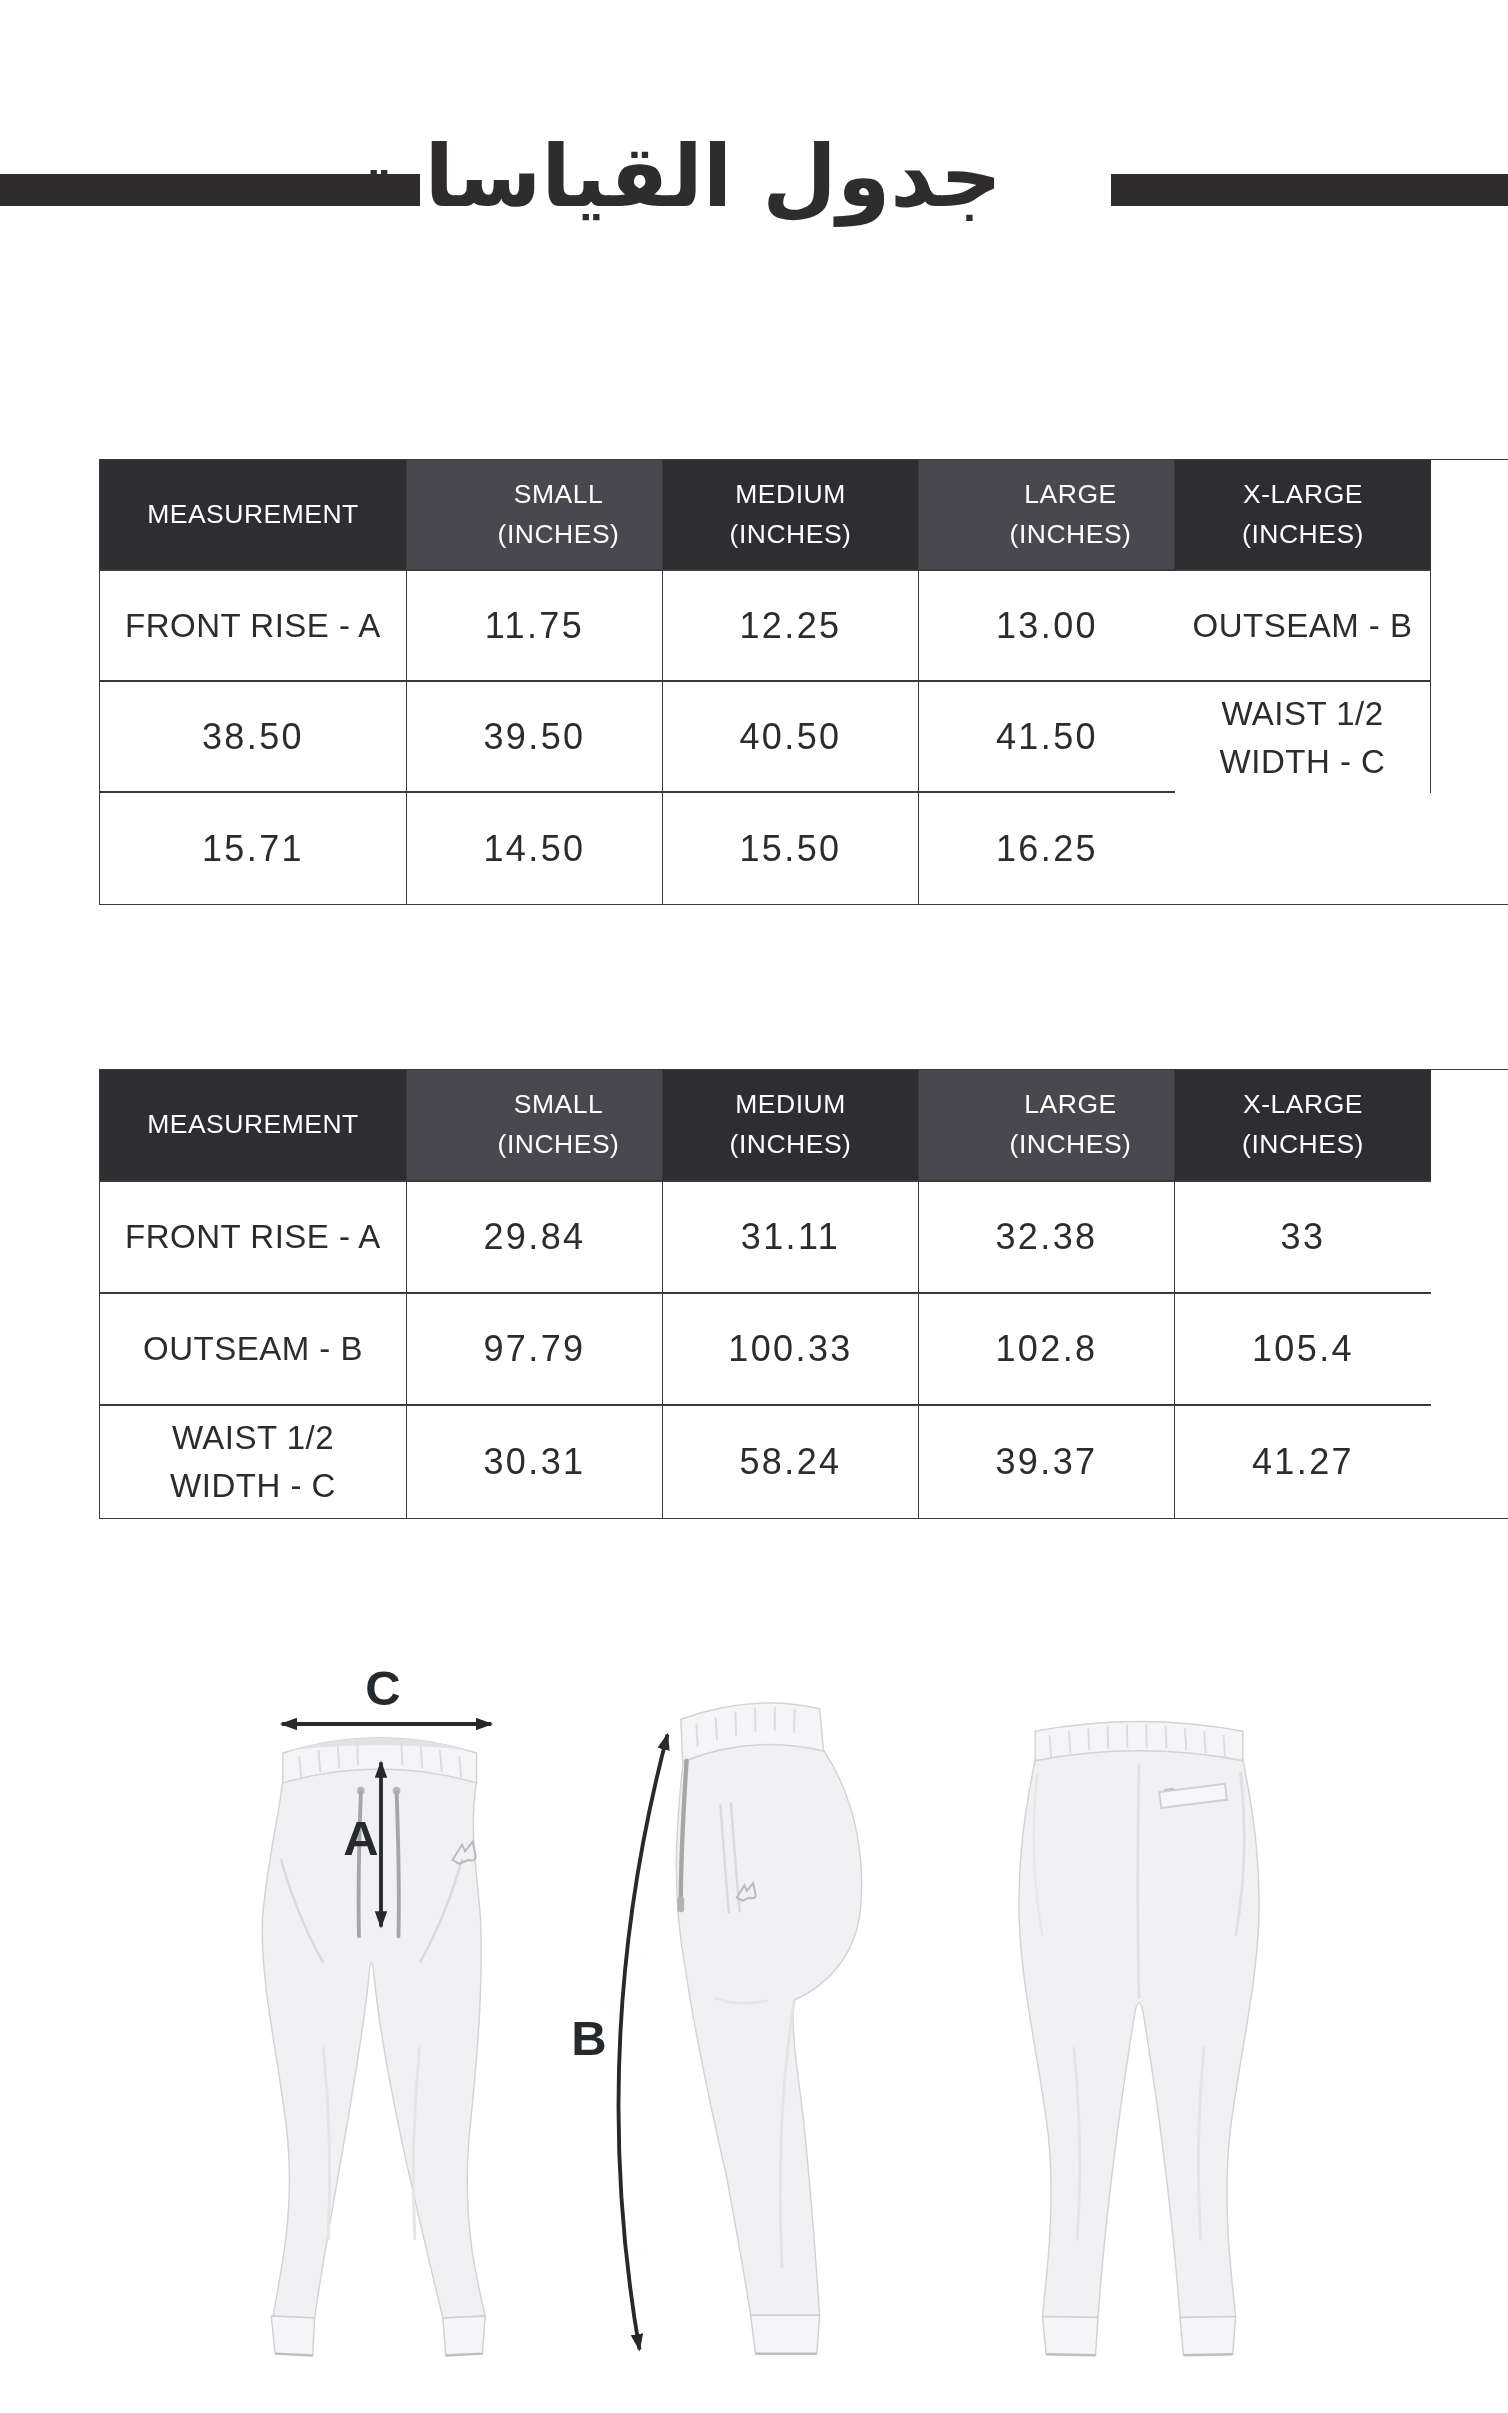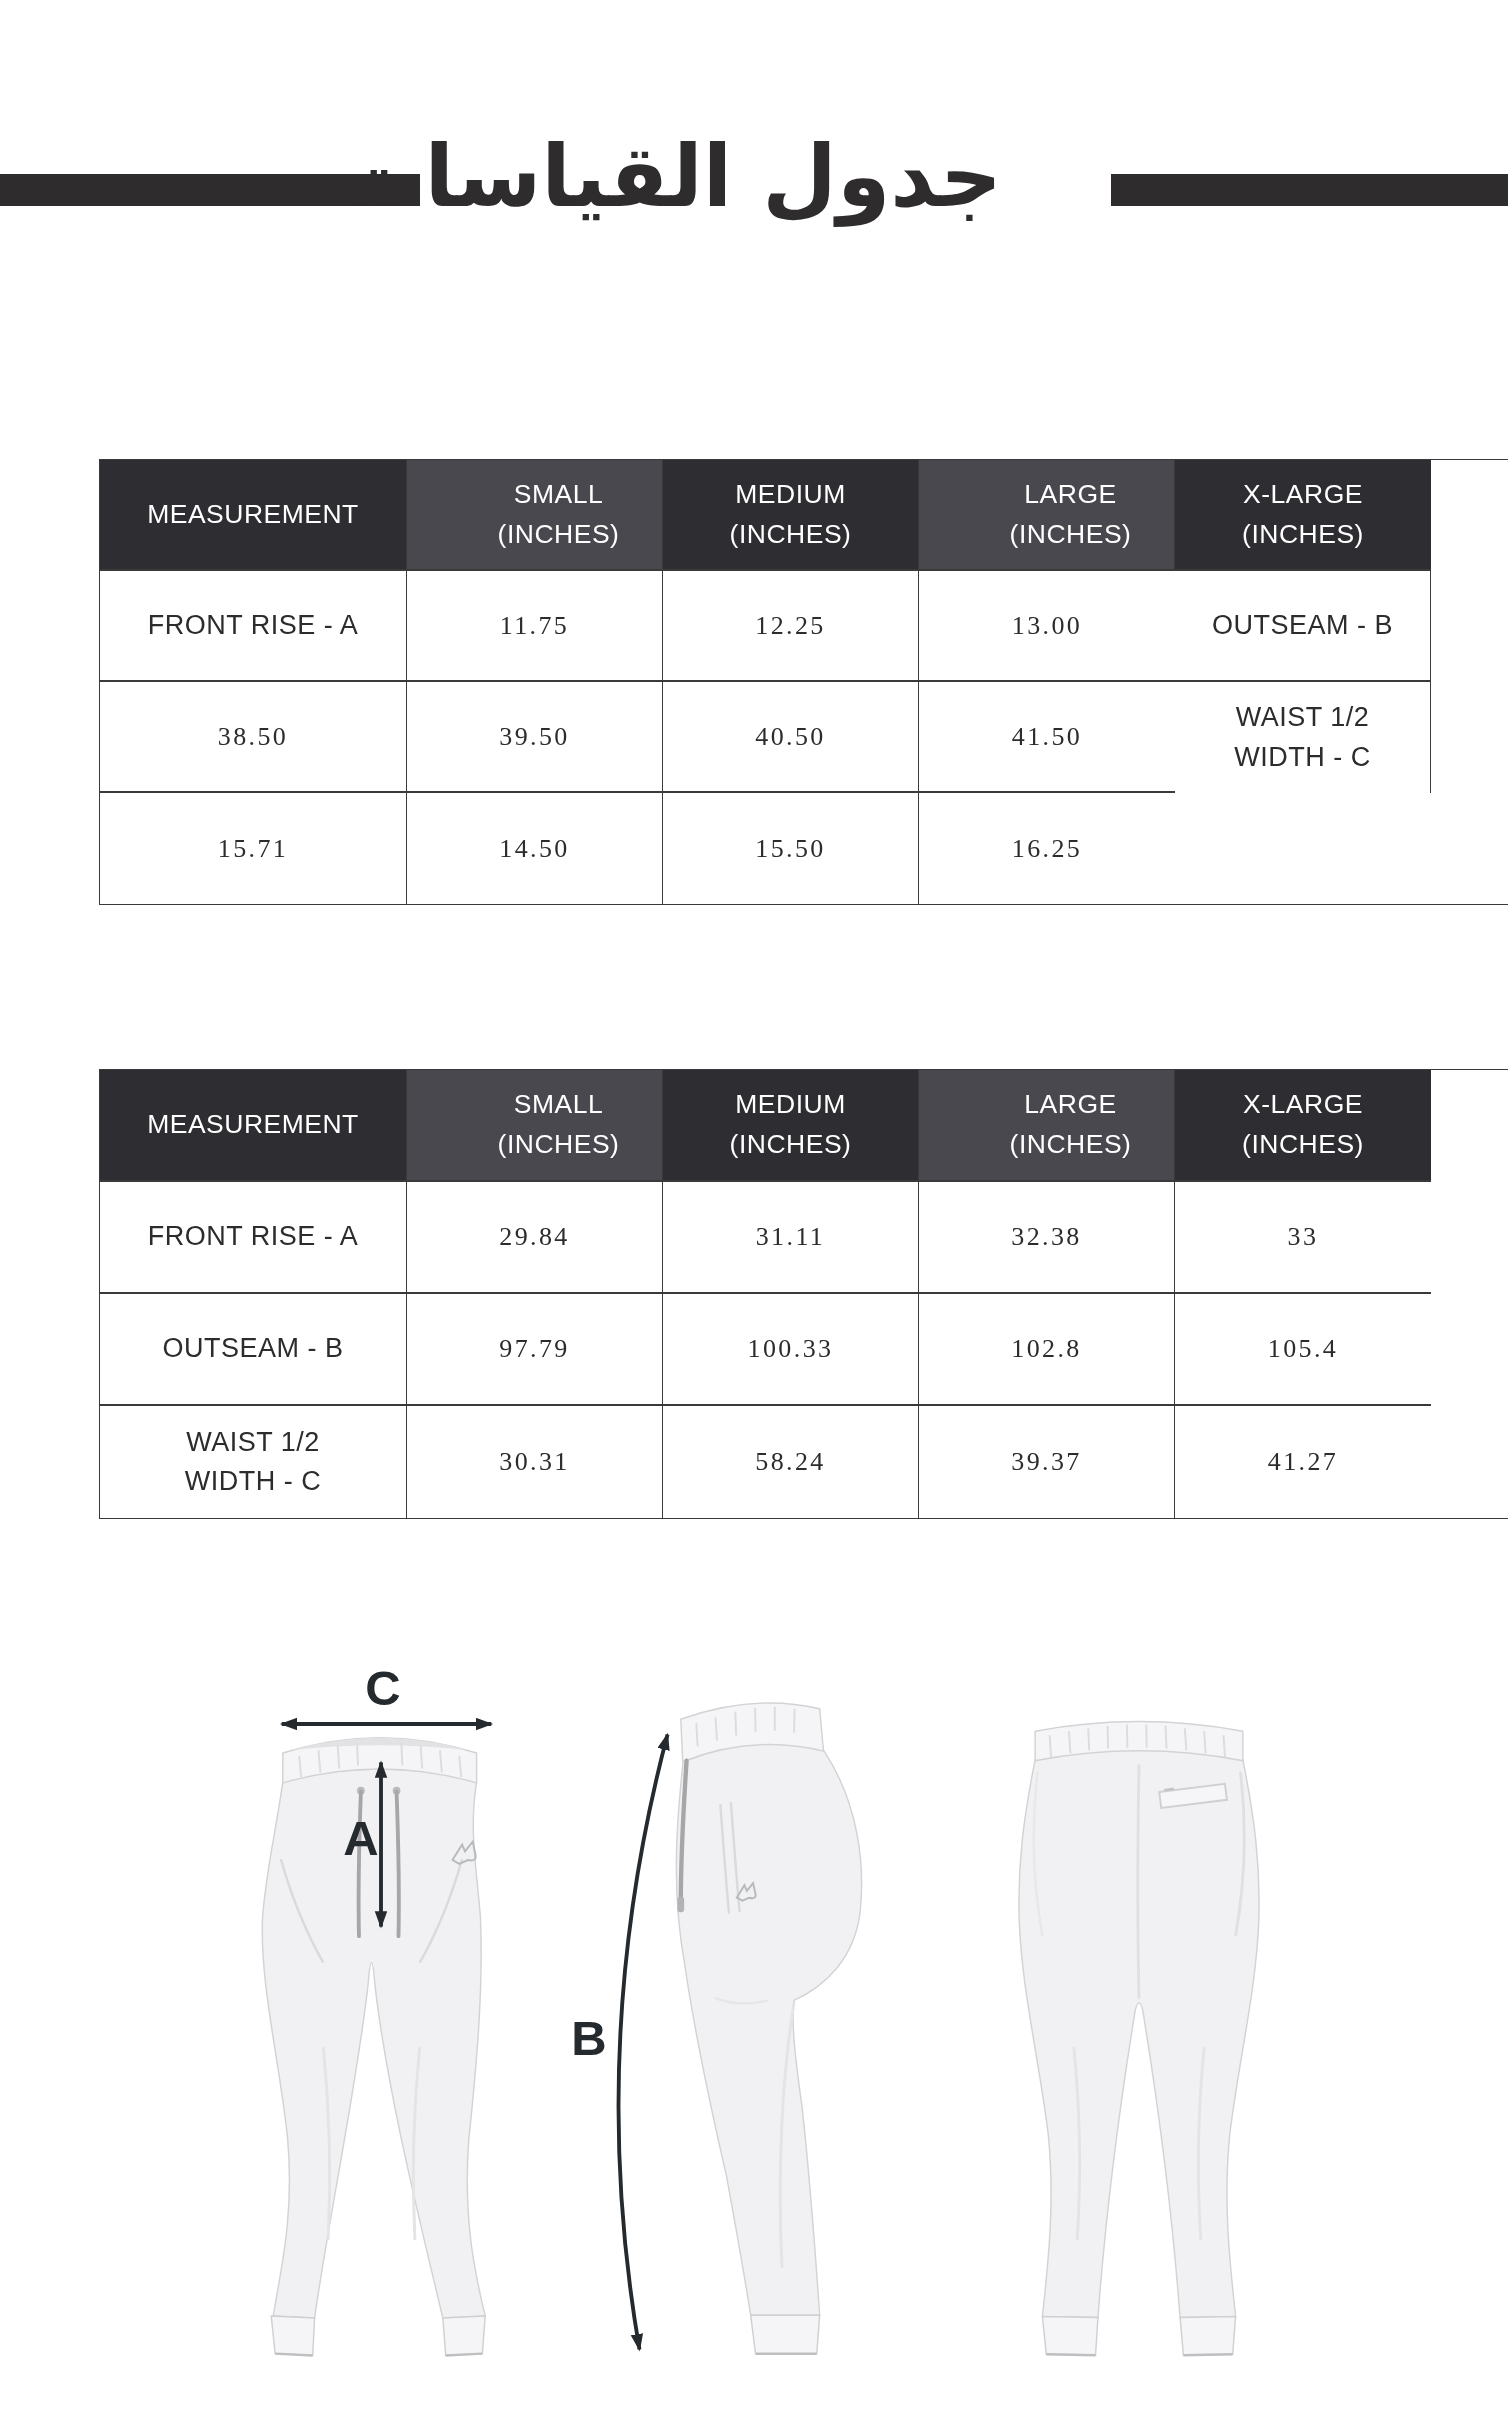--- a/index.html
+++ b/index.html
@@ -28,24 +28,24 @@
     display:flex;flex-direction:column;align-items:center;justify-content:center;
     box-sizing:border-box;border-right:1.4px solid #3a3a3a;border-bottom:2.4px solid #3a3a3a;
     text-align:center;
   }
   .cell.last-col{border-right:none;}
   .cell.last-row{border-bottom:none;}
   .head{color:#ffffff;font-size:26.5px;letter-spacing:0.5px;line-height:1.5;font-weight:400;}
   .head.dark{background:#2d2d32;}
   .head.gray{background:#48484e;padding-left:48px;}
   .row-label{
-    color:#2c2c2c;font-size:27px;font-weight:500;letter-spacing:0.5px;
+    color:#2c2c2c;font-size:33px;font-weight:500;letter-spacing:0.5px;
     white-space:pre-line;line-height:1.45;
   }
-  .num{color:#2c2c2c;font-size:26px;letter-spacing:2.4px;font-weight:400;font-family:Liberation Serif, serif;}
+  .num{color:#2c2c2c;font-size:36px;letter-spacing:2.4px;font-weight:400;}
   
   .fig{position:absolute;}
   .measure-label{
     position:absolute;color:#252a2e;font-size:49px;font-weight:600;
     width:58px;text-align:center;line-height:1;
   }
 </style>
 </head>
 <body>
 

